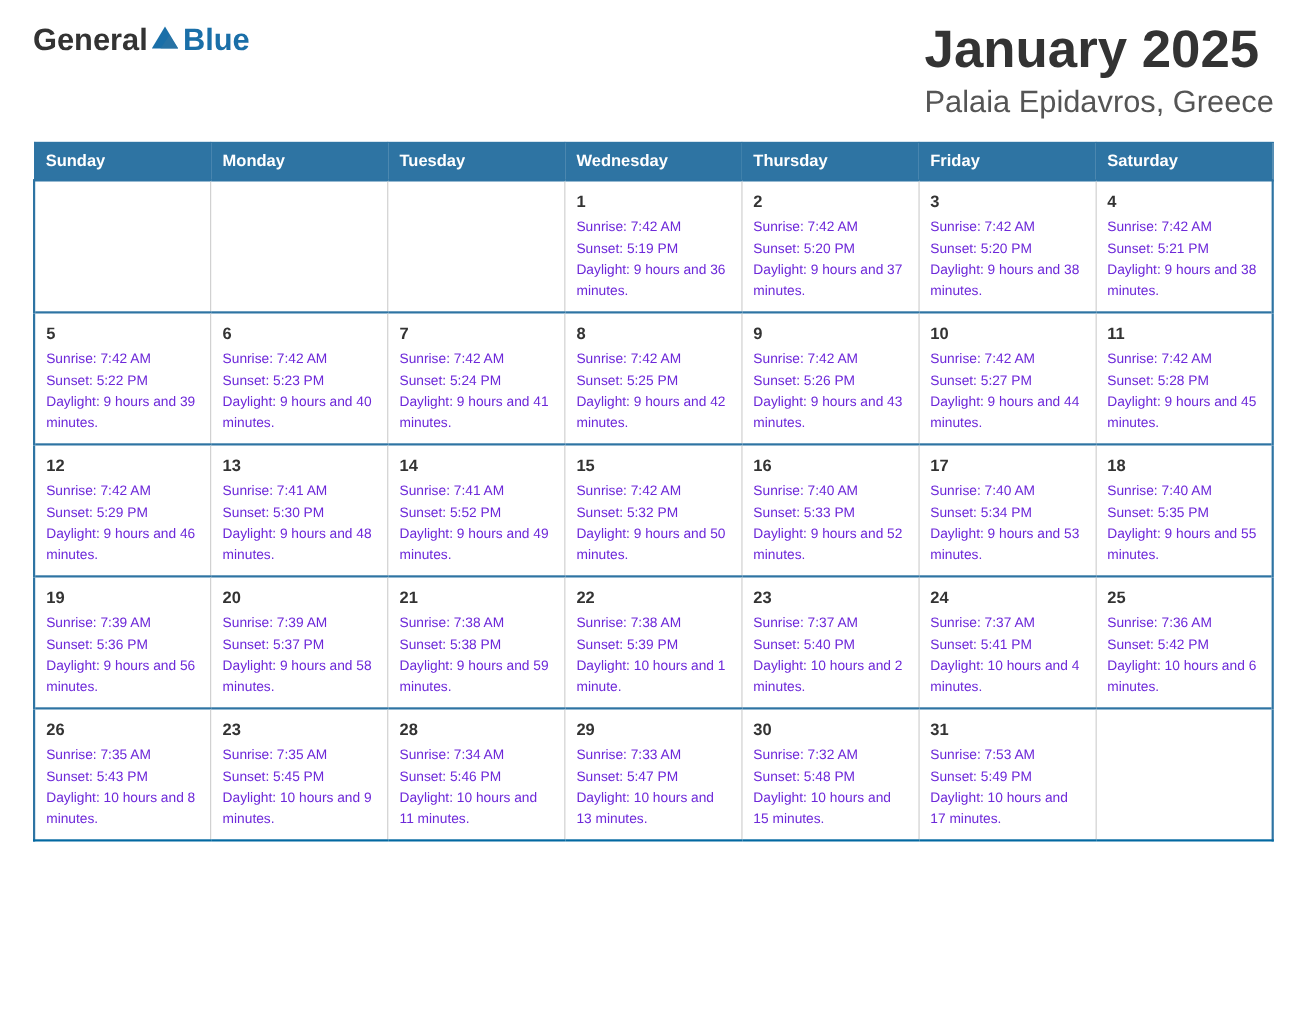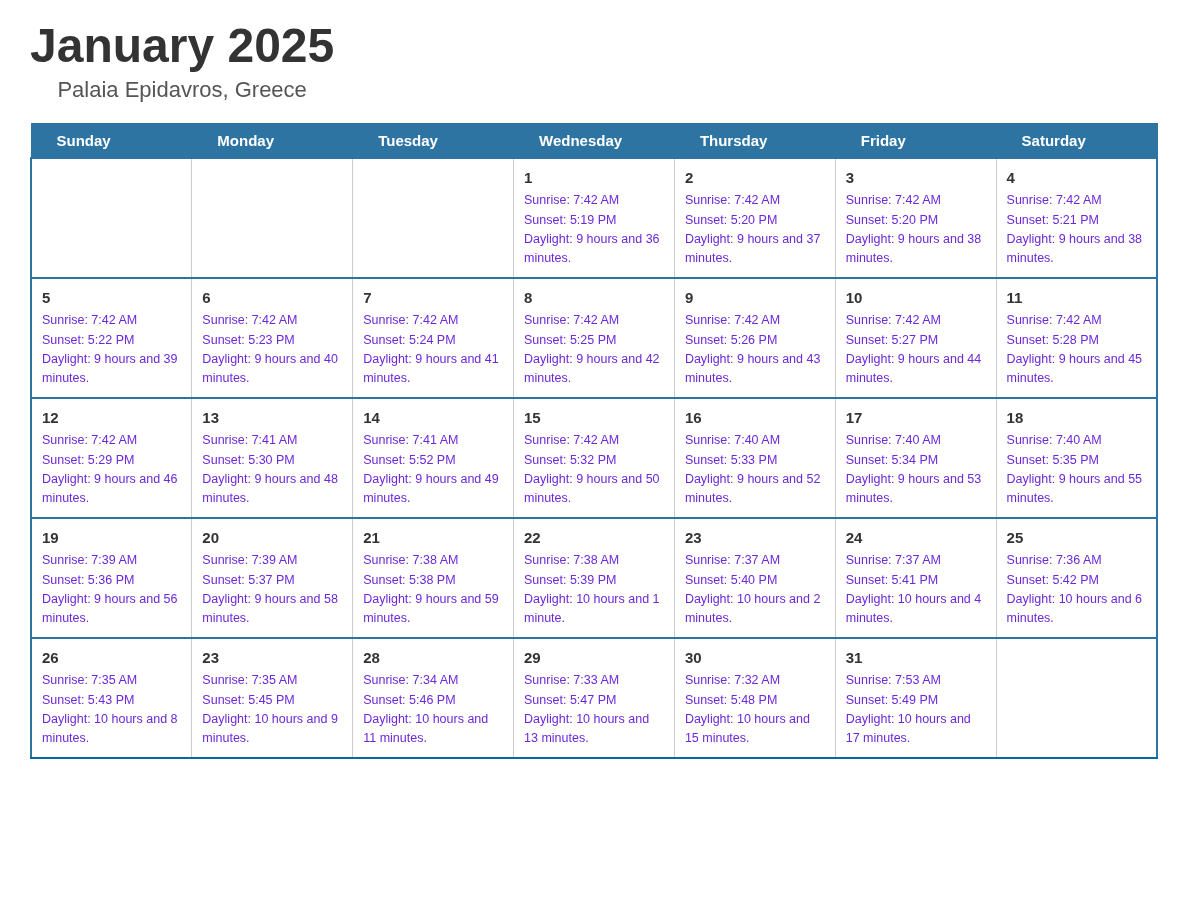--- a/index.html
+++ b/index.html
@@ -30,44 +30,44 @@
       font-weight: bold;
       color: #1a6fa8;
     }
     .logo-icon {
       width: 28px;
       height: 28px;
       margin-left: 2px;
       margin-right: 2px;
     }
     .title-block {
-      text-align: center;
+      text-align: left;
     }
     .calendar-title {
       font-size: 48px;
       font-weight: bold;
       color: #333;
       line-height: 1.1;
     }
     .calendar-subtitle {
-      font-size: 22px;
+      font-size: 28px;
       color: #555;
       margin-top: 4px;
     }
     .calendar-table {
       width: 100%;
       border-collapse: collapse;
       border: 1px solid #aaa;
     }
     .calendar-table thead tr th {
       background-color: #2e74a3;
       color: #fff;
       font-size: 15px;
       font-weight: bold;
-      padding: 8px 25px;
+      padding: 8px 10px;
       text-align: left;
       border: 1px solid #2e74a3;
     }
     .calendar-table tbody tr td {
       vertical-align: top;
       border: 1px solid #ccc;
       padding: 8px 10px;
       width: 14.28%;
       min-height: 90px;
       font-size: 13px;
@@ -102,20 +102,28 @@
       border-bottom: 2px solid #0369a1;
     }
     .row-border-top td {
       border-top: 2px solid #2e74a3 !important;
     }
   </style>
 </head>
 <body>
 
 <div class="header">
+  <div class="logo">
+    <span class="logo-text-general">General</span>
+    <svg class="logo-icon" viewBox="0 0 28 28" xmlns="http://www.w3.org/2000/svg">
+      <polygon points="14,2 26,22 2,22" fill="#1a6fa8"></polygon>
+      <polygon points="18,10 26,22 10,22" fill="#2e74a3" opacity="0.7"></polygon>
+    </svg>
+    <span class="logo-text-blue">Blue</span>
+  </div>
   <div class="title-block">
     <div class="calendar-title">January 2025</div>
     <div class="calendar-subtitle">Palaia Epidavros, Greece</div>
   </div>
 </div>
 
 <table class="calendar-table">
   <thead>
     <tr>
       <th>Sunday</th>

